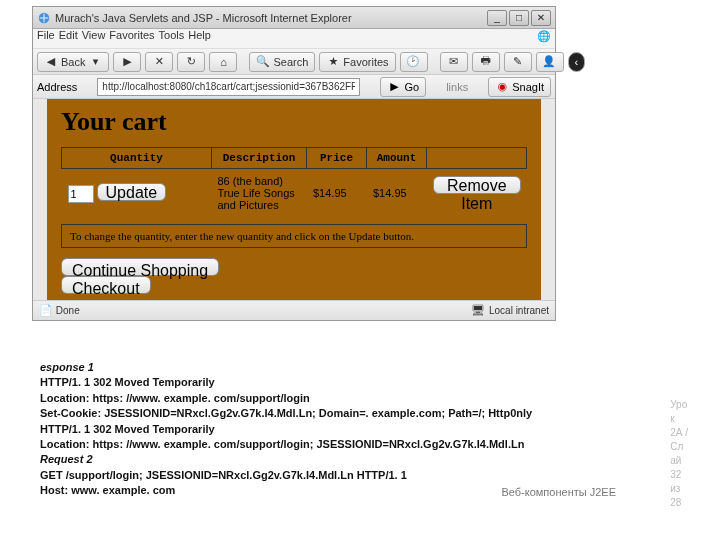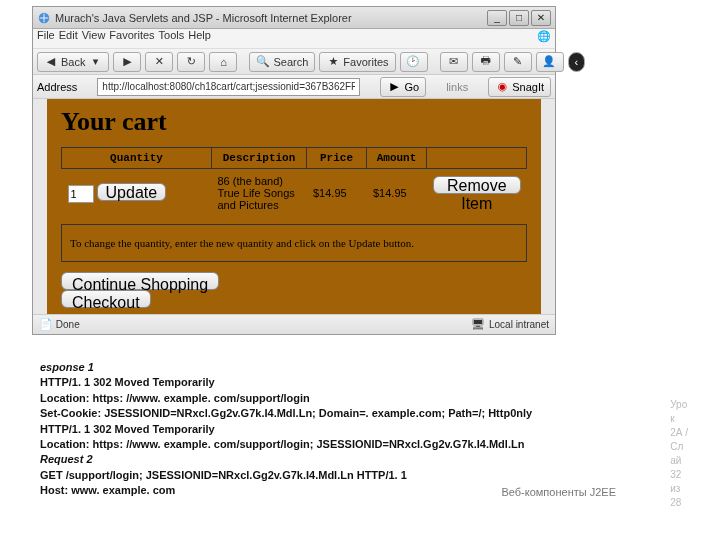--- a/index.html
+++ b/index.html
@@ -22,21 +22,21 @@
 .addr input{flex:1;height:18px;border:1px solid #999;padding:0 4px;font-size:10px;color:#333}
 
 .content{padding:8px 14px 6px;background:#a16207;border-left:14px solid #e8e8e8;border-right:14px solid #e8e8e8}
 h1{font-size:26px;font-weight:bold;font-family:"Times New Roman",serif;margin-bottom:10px}
 .tbl{width:100%;border-collapse:collapse;font-size:11px;font-family:"Times New Roman",serif}
 .tbl th{border:1px solid #333;padding:4px 6px;font-weight:bold;font-family:Liberation Mono, monospace}
 .tbl td{padding:6px;vertical-align:middle}
 .tbl td:nth-child(3),.tbl td:nth-child(4){border:1px solid transparent}
 .qty{width:26px;height:18px;border:1px solid #999;padding:0 2px;font-size:11px}
 .sbtn{height:18px;padding:0 8px;background:linear-gradient(#fafafa,#e0e0e0);border:1px solid #888;border-radius:6px;font-size:16px}
-.note{margin-top:6px;border:1px solid #333;padding:12px 8px;font-size:11px;font-family:"Times New Roman",serif}
+.note{margin-top:6px;border:1px solid #333;padding:5px 8px;font-size:11px;font-family:"Times New Roman",serif}
 .actions{margin-top:10px;display:flex;flex-direction:column;align-items:flex-start}
 
 .status{height:20px;background:linear-gradient(#f0f0f0,#e0e0e0);border-top:1px solid #ccc;display:flex;align-items:center;padding:0 6px;font-size:10px;color:#333;justify-content:space-between}
 .status .zone{display:flex;align-items:center;gap:4px}
 
 .http{position:absolute;left:40px;top:360px;width:640px;font-size:11px;font-family:Verdana,sans-serif;font-weight:bold;line-height:1.4;color:#111}
 .http .ital{font-style:italic}
 .foot{position:absolute;right:104px;top:486px;font-size:11px;color:#777}
 .side{position:absolute;right:32px;top:398px;font-size:10px;color:#bbb;line-height:1.4;text-align:left}
 </style>

